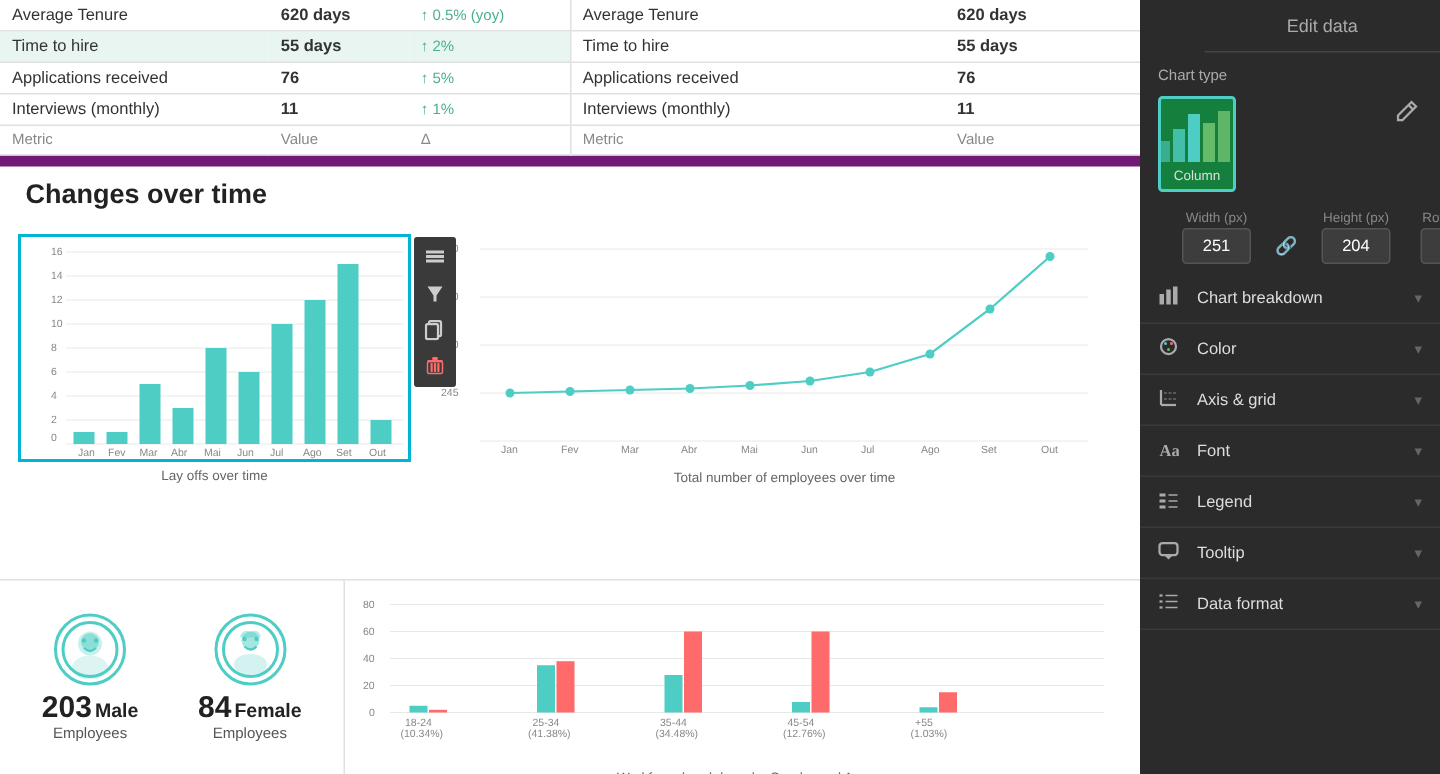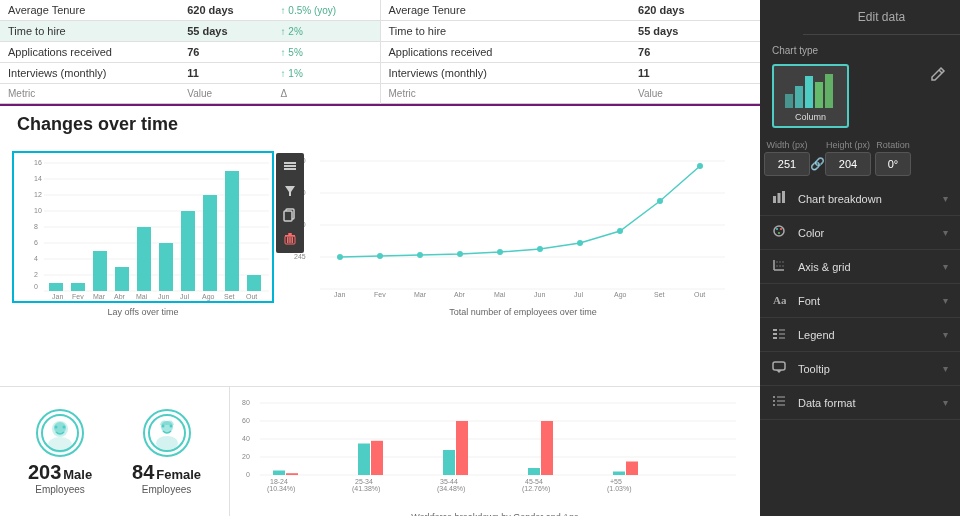--- a/index.html
+++ b/index.html
@@ -27,21 +27,21 @@
       color: #333;
     }
     .metrics-table .value-col { font-weight: 600; color: #333; margin-left: 40px; }
     .metrics-table .delta-col { color: #4caf90; font-size: 10px; margin-left: 36px; }
     .metrics-table .header-row td { color: #888; font-size: 10px; border-bottom: 1px solid #ccc; }
     .metrics-table .highlight-row td { background: #e8f5f0; }
 
     
     .metrics-section {
       display: flex;
-      border-bottom: 2px solid #701a75;
+      border-bottom: 7px solid #701a75;
     }
     .metrics-col {
       flex: 1;
       border-right: 1px solid #e0e0e0;
     }
     .metrics-col:last-child { border-right: none; }
 
     
     .charts-section {
       display: flex;
@@ -191,24 +191,24 @@
       font-size: 10px;
       color: #aaa;
       margin-bottom: 8px;
     }
     .chart-type-grid {
       display: flex;
       justify-content: space-between;
       align-items: center;
     }
     .chart-type-thumb {
-      background: #404040;
+      background: #15803d;
       border: 2px solid #4ecdc4;
       border-radius: 3px;
-      width: 77px;
+      width: 52px;
       height: 64px;
       display: flex;
       flex-direction: column;
       align-items: center;
       justify-content: flex-end;
       padding-bottom: 4px;
       cursor: pointer;
     }
     .chart-thumb-label {
       font-size: 9px;
@@ -221,22 +221,22 @@
       color: #aaa;
       cursor: pointer;
       font-size: 14px;
       align-self: flex-start;
       padding: 2px;
     }
 
     .dimensions-row {
       display: flex;
       align-items: center;
-      padding: 6px 4px;
-      gap: 0;
+      padding: 6px 28px;
+      gap: 16px;
       font-size: 10px;
       color: #aaa;
     }
     .dim-group {
       display: flex;
       flex-direction: column;
       align-items: center;
     }
     .dim-label { font-size: 9px; color: #888; margin-bottom: 2px; }
     .dim-input {

